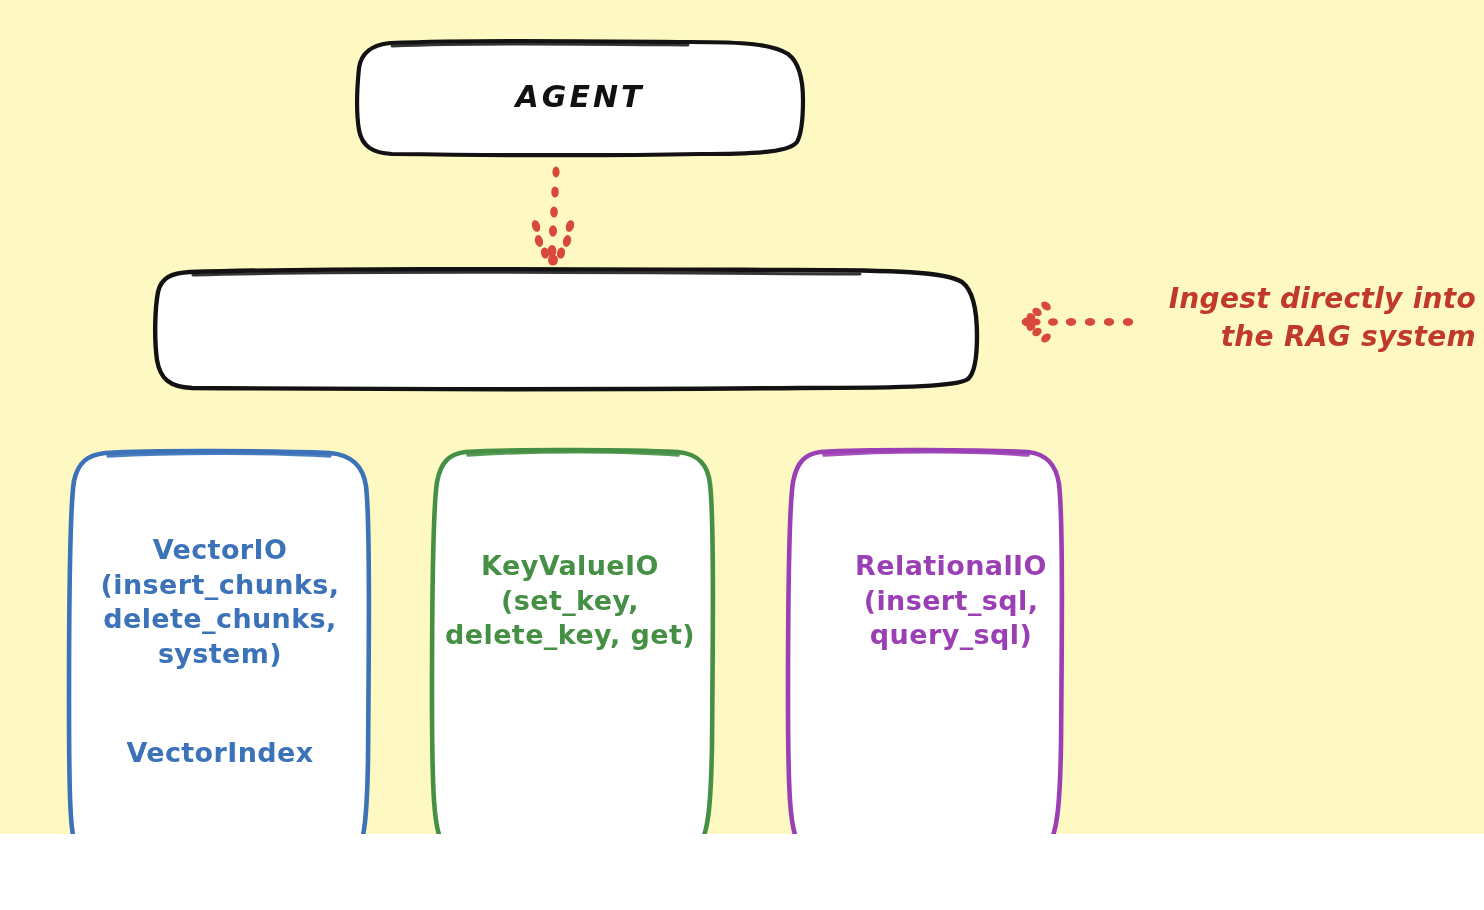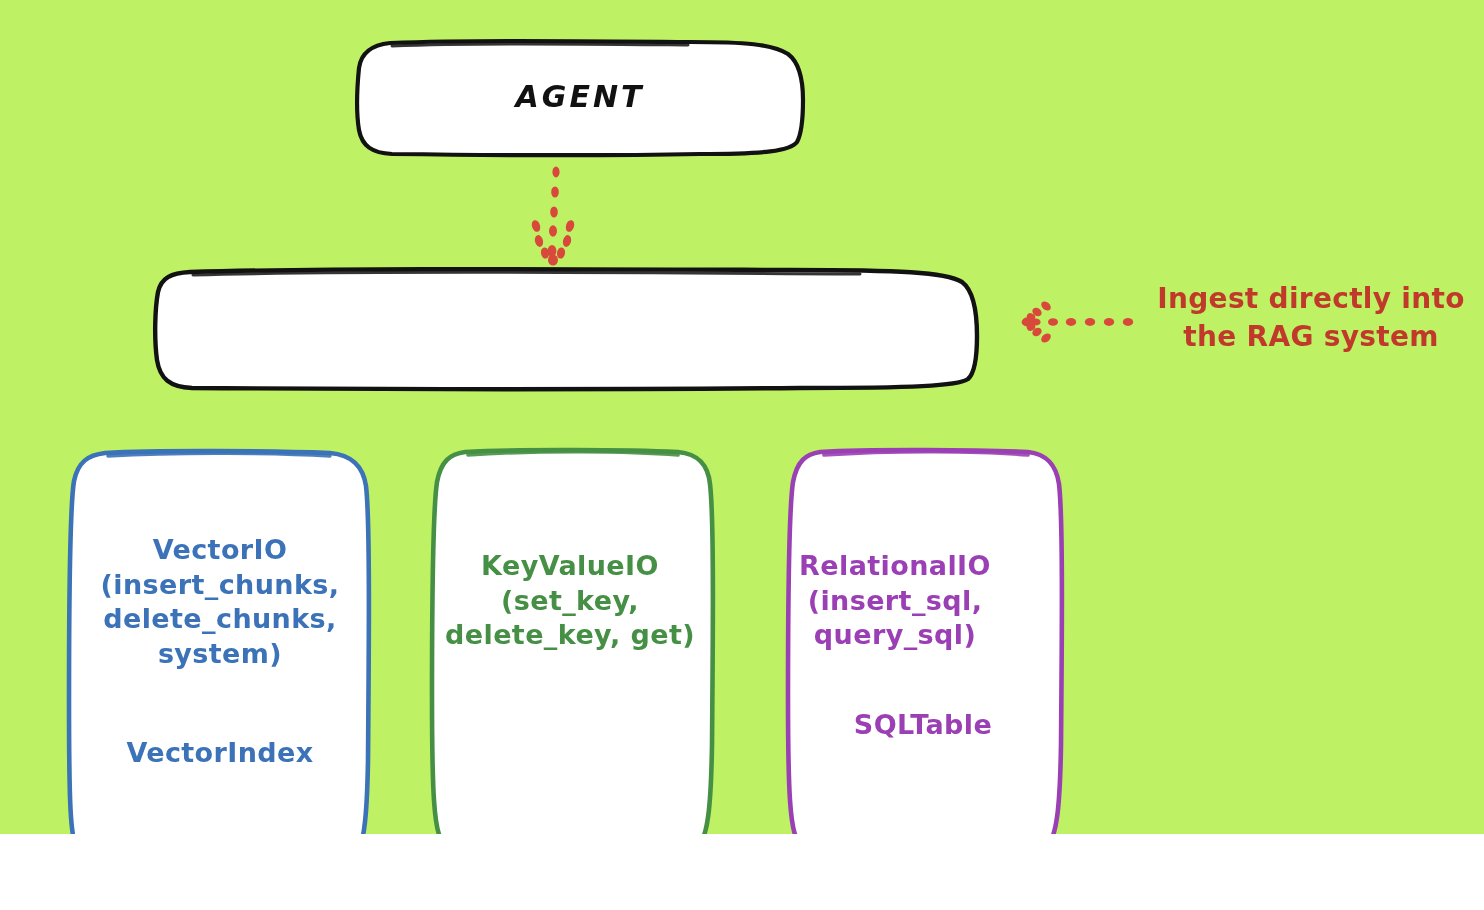--- a/index.html
+++ b/index.html
@@ -7,21 +7,21 @@
     padding: 0;
     background: #ffffff;
   }
   body {
     font-family: "DejaVu Sans", sans-serif;
   }
   #canvas {
     position: relative;
     width: 1484px;
     height: 834px;
-    background: #bef264;
+    background: #fef9c3;
     overflow: hidden;
   }
   #sketch-layer {
     position: absolute;
     left: 0;
     top: 0;
     width: 1484px;
     height: 910px;
     pointer-events: none;
   }
@@ -61,33 +61,34 @@
     font-weight: 600;
   }
   .store-index {
     font-size: 27px;
     font-weight: 600;
   }
   #vector-api   { left: 72px;  top: 533px; width: 296px; color: #3b72b8; }
   #vector-index { left: 72px;  top: 736px; width: 296px; color: #3b72b8; }
   #kv-api       { left: 428px; top: 549px; width: 284px; color: #459045; }
   #kv-index     { left: 428px; top: 708px; width: 284px; color: #459045; }
-  #rel-api      { left: 756px; top: 549px; width: 278px; color: #9b3fb5; }
+  #rel-api      { left: 812px; top: 549px; width: 278px; color: #9b3fb5; }
   #rel-index    { left: 784px; top: 708px; width: 278px; color: #9b3fb5; }
 
   
   #ingest-note {
     position: absolute;
     left: 1146px;
     top: 280px;
     width: 330px;
     font-size: 28px;
     font-weight: 600;
+    font-style: italic;
     line-height: 1.35;
-    text-align: center;
+    text-align: right;
     color: #c0392b;
     letter-spacing: 0.3px;
     white-space: pre-line;
   }
 </style>
 </head>
 <body>
 
 <div id="canvas">
 
@@ -212,18 +213,17 @@
 system)</div>
   <div class="node-label store-index" id="vector-index">VectorIndex</div>
 
   <div class="node-label store-api" id="kv-api">KeyValueIO
 (set_key,
 delete_key, get)</div>
 
   <div class="node-label store-api" id="rel-api">RelationalIO
 (insert_sql,
 query_sql)</div>
-  <div class="node-label store-index" id="rel-index">SQLTable</div>
 
   <div id="ingest-note">Ingest directly into
 the RAG system</div>
 
 </div>
 
 </body></html>

